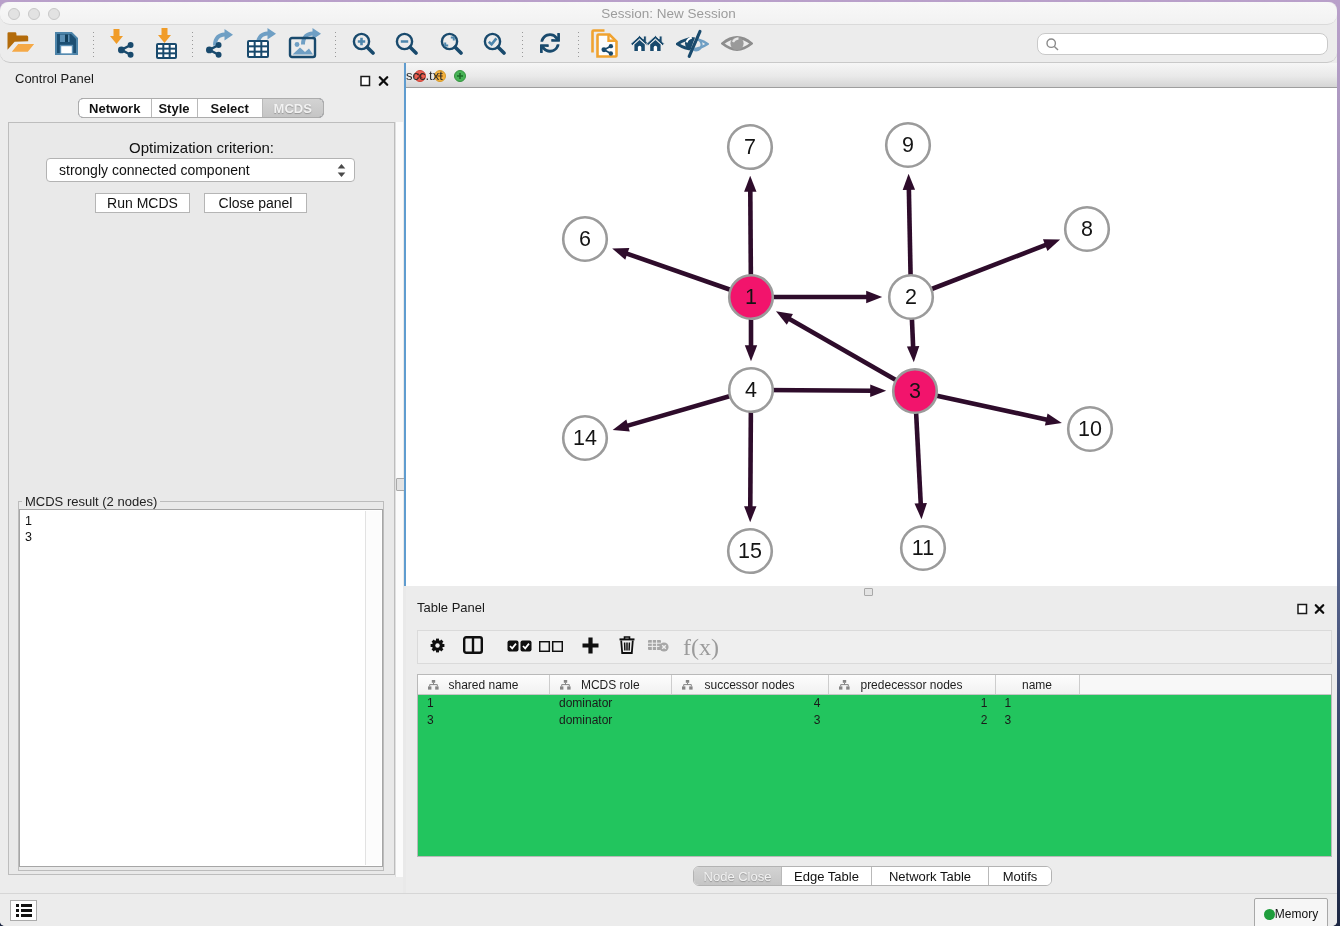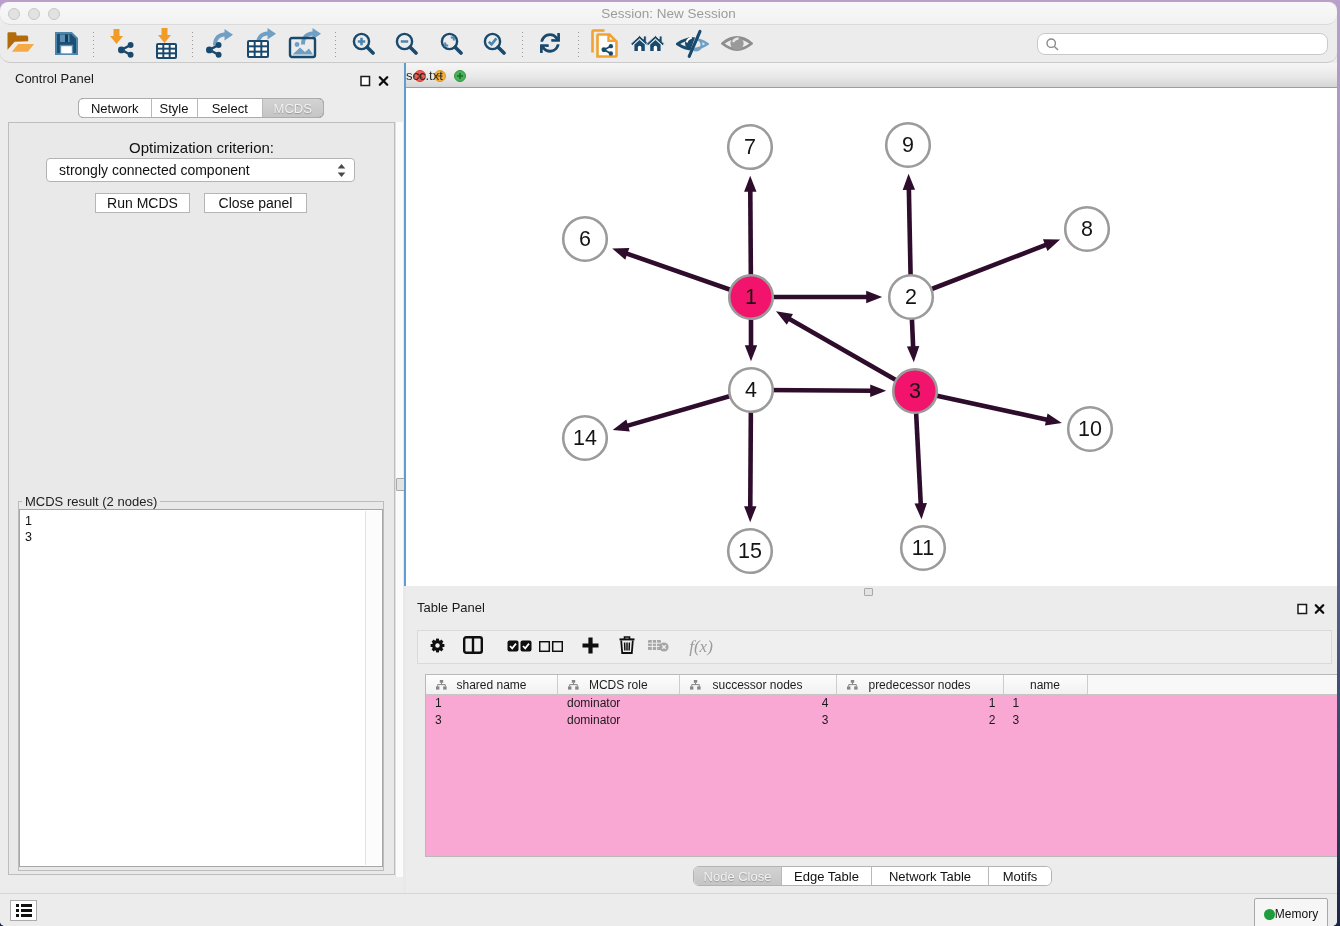--- a/index.html
+++ b/index.html
@@ -30,21 +30,21 @@
   background:repeating-linear-gradient(to bottom,#999 0 1.2px,transparent 1.2px 4px); }
 .searchbox { position:absolute; left:1037px; top:8px; width:291px; height:22px;
   background:#fff; border:1px solid #c9c9c9; border-radius:8px;
   display:flex; align-items:center; padding-left:8px; }
 .searchbox input { border:none; outline:none; flex:1; font-size:12px;
   font-family:"Liberation Sans",sans-serif; background:transparent; margin-left:5px; }
 
 .cp-header-title { position:absolute; left:15px; top:10px; font-size:13px; color:#1b1b1b; }
 .panel-mini { position:absolute; width:11px; height:12px; }
 .seg-tabs { position:absolute; display:flex; height:20px;
-  border:1px solid #acacac; border-radius:5px; overflow:hidden; background:#0f172a; }
+  border:1px solid #acacac; border-radius:5px; overflow:hidden; background:#0f172a;font-weight:bold; }
 .seg { display:flex; align-items:center; justify-content:center; font-size:13px;
   color:#111; background:#fff; border-right:1px solid #b9b9b9; height:100%; }
 .seg:last-child { border-right:none; }
 .seg.sel { background:linear-gradient(#d3d3d3,#c5c5c5); color:#f2f2f2;
   text-shadow:0 1px 1px rgba(110,110,110,.55); }
 .cp-inner { position:absolute; left:8px; top:120px; width:387px; height:753px;
   background:#e9e9e9; border:1px solid #bdbdbd; }
 .opt-label { position:absolute; left:0; width:100%; text-align:center;
   font-size:15px; color:#111; }
 .combo { position:absolute; background:#fff; border:1px solid #b3b3b3;
@@ -71,21 +71,21 @@
 .net-title { position:absolute; left:0; right:0; top:5px; 
   font-size:13px; color:#2b2b2b; }
 .traffic { position:absolute; top:7px; width:12px; height:12px; border-radius:50%; }
 .net-canvas { position:absolute; left:0; top:25px; width:931px; height:498px; background:#fff; }
 
 .h-divider { position:absolute; left:406px; top:584px; width:931px; height:12px; background:#ececec; }
 
 .tp-header-title { position:absolute; font-size:13px; color:#1b1b1b; }
 .tp-toolstrip { position:absolute; background:#efefef; border:1px solid #dadada; }
 .tp-icon { position:absolute; top:0; height:100%; display:flex; align-items:center; justify-content:center; width:30px; }
-.dtable { position:absolute; background:#f9a8d4; border:1px solid #b9b9b9;margin-left:8px; }
+.dtable { position:absolute; background:#22c55e; border:1px solid #b9b9b9; }
 .dt-header { display:flex; height:20px; border-bottom:1px solid #c6c6c6;
   background:linear-gradient(#fdfdfd,#f1f1f1); }
 .dt-th { display:flex; align-items:center; justify-content:center; gap:5px;
   font-size:12px; color:#1d1d1d; border-right:1px solid #cdcdcd; position:relative; }
 .dt-th.last { border-right:none; background:#f8f8f8; flex:1; }
 .dt-row { display:flex; height:17px; font-size:12px; color:#1a1a1a; }
 .dt-cell { padding:1px 8px 0 9px; overflow:hidden; white-space:nowrap; }
 .bot-tabs { position:absolute; display:flex; height:20px; border:1px solid #b3b3b3;
   border-radius:6px; overflow:hidden; background:#fff; }
 
@@ -491,21 +491,21 @@
                 <line x1="0" y1="4.2" x2="13" y2="4.2"></line>
                 <line x1="0" y1="7.4" x2="13" y2="7.4"></line>
                 <line x1="4.3" y1="1" x2="4.3" y2="11"></line>
                 <line x1="8.6" y1="1" x2="8.6" y2="11"></line>
               </g>
               <circle cx="16" cy="8" r="4.6" fill="#a6a6a6"></circle>
               <path d="M14.2 6.2 L17.8 9.8 M17.8 6.2 L14.2 9.8" stroke="#efefef" stroke-width="1.4"></path>
             </svg></span>
         </div>
         <div class="tp-icon" style="left:268px">
-          <span><span style="font-family:'Liberation Serif',serif;font-style:italic;font-size:17px;color:#9b9b9b">f(x)</span></span>
+          <span><span style="font-family:'Liberation Serif',serif;font-size:24px;color:#9b9b9b">f(x)</span></span>
         </div>
       </div>
  <div class="dtable" style="left:417px;top:672px;width:915px;height:183px">
    <div class="dt-header">
           <div class="dt-th" style="width:132px">
             <span style="position:absolute;left:10px;top:5px;display:flex">
               <svg width="11" height="10" viewBox="0 0 11 10">
                 <g fill="#858585">
                   <rect x="3.8" y="0" width="3.4" height="2.8"></rect>
                   <rect x="0" y="6.4" width="3.4" height="3.2"></rect>

